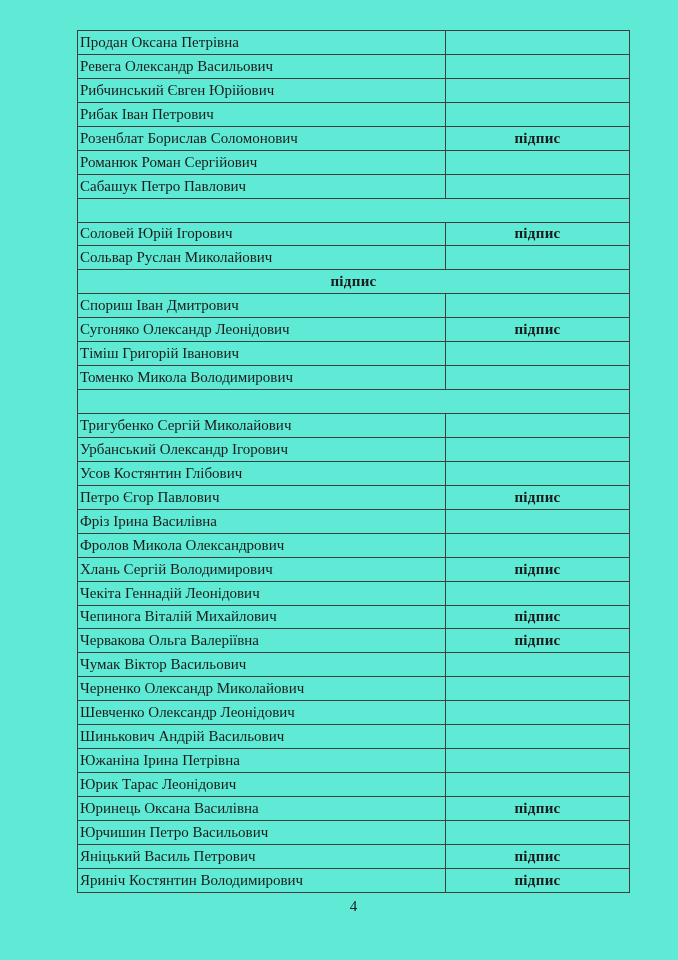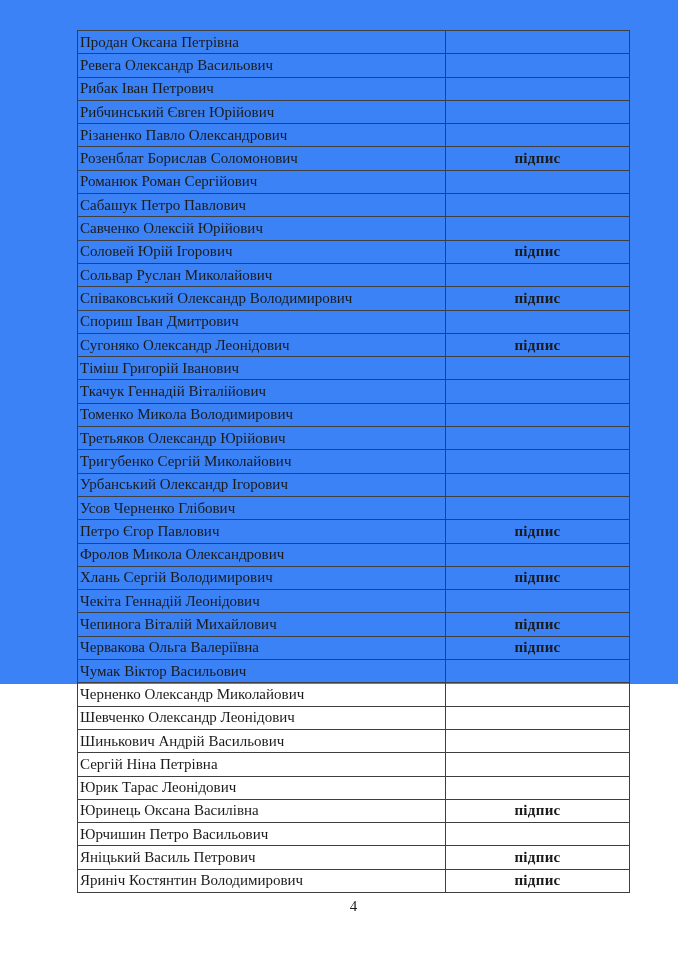--- a/index.html
+++ b/index.html
@@ -6,22 +6,22 @@
   html, body {
     width: 678px;
     height: 960px;
     background: #ffffff;
     font-family: "Liberation Serif", "DejaVu Serif", serif;
     overflow: hidden;
   }
   .page {
     position: relative;
     width: 678px;
-    height: 684px;
-    background: #3b82f6;
+    height: 960px;
+    background: #5eead4;
   }
   .doc-table {
     position: absolute;
     left: 77px;
     top: 30px;
     width: 553px;
     height: 863px;
     border: 1px solid #3f3f3f;
     display: flex;
     flex-direction: column;
@@ -69,100 +69,93 @@
   <div class="doc-table">
       <div class="row">
         <div class="cell name">Продан Оксана Петрівна</div>
         <div class="cell sig"></div>
       </div>
       <div class="row">
         <div class="cell name">Ревега Олександр Васильович</div>
         <div class="cell sig"></div>
       </div>
       <div class="row">
+        <div class="cell name">Рибчинський Євген Юрійович</div>
+        <div class="cell sig"></div>
+      </div>
+      <div class="row">
         <div class="cell name">Рибак Іван Петрович</div>
         <div class="cell sig"></div>
       </div>
       <div class="row">
-        <div class="cell name">Рибчинський Євген Юрійович</div>
-        <div class="cell sig"></div>
-      </div>
-      <div class="row">
-        <div class="cell name">Різаненко Павло Олександрович</div>
-        <div class="cell sig"></div>
-      </div>
-      <div class="row">
         <div class="cell name">Розенблат Борислав Соломонович</div>
         <div class="cell sig">підпис</div>
       </div>
       <div class="row">
         <div class="cell name">Романюк Роман Сергійович</div>
         <div class="cell sig"></div>
       </div>
       <div class="row">
         <div class="cell name">Сабашук Петро Павлович</div>
         <div class="cell sig"></div>
       </div>
       <div class="row">
-        <div class="cell name">Савченко Олексій Юрійович</div>
         <div class="cell sig"></div>
       </div>
       <div class="row">
         <div class="cell name">Соловей Юрій Ігорович</div>
         <div class="cell sig">підпис</div>
       </div>
       <div class="row">
         <div class="cell name">Сольвар Руслан Миколайович</div>
         <div class="cell sig"></div>
       </div>
       <div class="row">
-        <div class="cell name">Співаковський Олександр Володимирович</div>
         <div class="cell sig">підпис</div>
       </div>
       <div class="row">
         <div class="cell name">Спориш Іван Дмитрович</div>
         <div class="cell sig"></div>
       </div>
       <div class="row">
         <div class="cell name">Сугоняко Олександр Леонідович</div>
         <div class="cell sig">підпис</div>
       </div>
       <div class="row">
         <div class="cell name">Тіміш Григорій Іванович</div>
         <div class="cell sig"></div>
       </div>
       <div class="row">
-        <div class="cell name">Ткачук Геннадій Віталійович</div>
-        <div class="cell sig"></div>
-      </div>
-      <div class="row">
         <div class="cell name">Томенко Микола Володимирович</div>
         <div class="cell sig"></div>
       </div>
       <div class="row">
-        <div class="cell name">Третьяков Олександр Юрійович</div>
         <div class="cell sig"></div>
       </div>
       <div class="row">
         <div class="cell name">Тригубенко Сергій Миколайович</div>
         <div class="cell sig"></div>
       </div>
       <div class="row">
         <div class="cell name">Урбанський Олександр Ігорович</div>
         <div class="cell sig"></div>
       </div>
       <div class="row">
-        <div class="cell name">Усов Черненко Глібович</div>
+        <div class="cell name">Усов Костянтин Глібович</div>
         <div class="cell sig"></div>
       </div>
       <div class="row">
         <div class="cell name">Петро Єгор Павлович</div>
         <div class="cell sig">підпис</div>
       </div>
       <div class="row">
+        <div class="cell name">Фріз Ірина Василівна</div>
+        <div class="cell sig"></div>
+      </div>
+      <div class="row">
         <div class="cell name">Фролов Микола Олександрович</div>
         <div class="cell sig"></div>
       </div>
       <div class="row">
         <div class="cell name">Хлань Сергій Володимирович</div>
         <div class="cell sig">підпис</div>
       </div>
       <div class="row">
         <div class="cell name">Чекіта Геннадій Леонідович</div>
         <div class="cell sig"></div>
@@ -185,21 +178,21 @@
       </div>
       <div class="row">
         <div class="cell name">Шевченко Олександр Леонідович</div>
         <div class="cell sig"></div>
       </div>
       <div class="row">
         <div class="cell name">Шинькович Андрій Васильович</div>
         <div class="cell sig"></div>
       </div>
       <div class="row">
-        <div class="cell name">Сергій Ніна Петрівна</div>
+        <div class="cell name">Южаніна Ірина Петрівна</div>
         <div class="cell sig"></div>
       </div>
       <div class="row">
         <div class="cell name">Юрик Тарас Леонідович</div>
         <div class="cell sig"></div>
       </div>
       <div class="row">
         <div class="cell name">Юринець Оксана Василівна</div>
         <div class="cell sig">підпис</div>
       </div>

